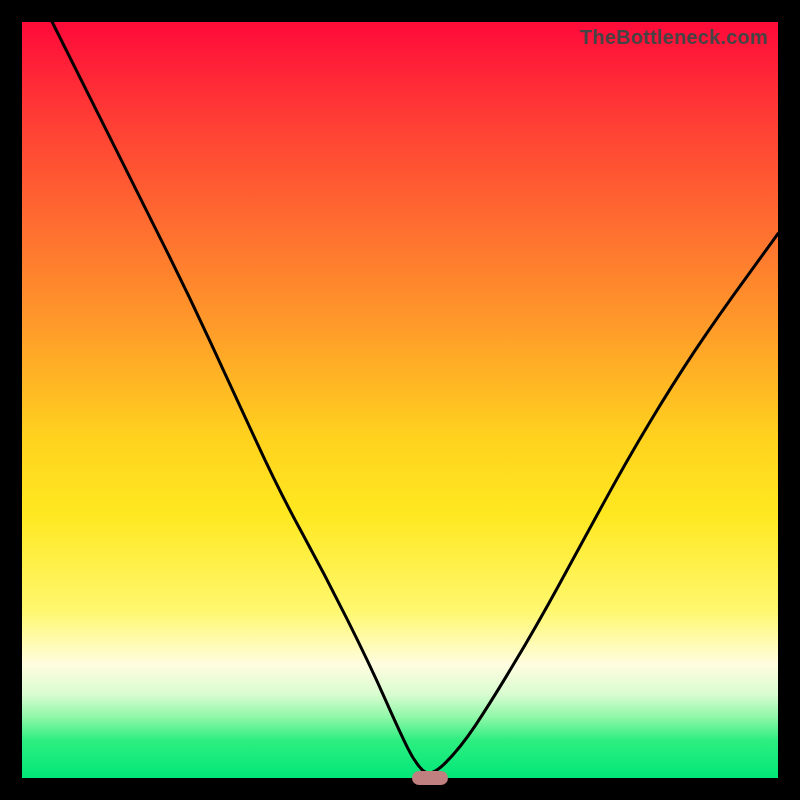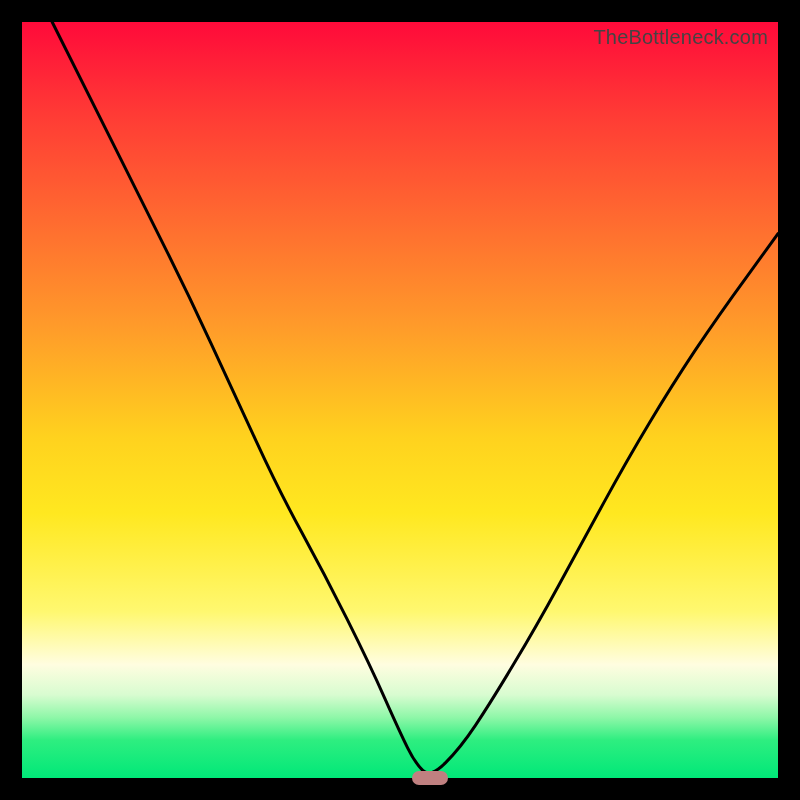--- a/index.html
+++ b/index.html
@@ -37,21 +37,21 @@
       #2eee80 95%,
       #00e878 100%
     );
   }
   .watermark {
     position: absolute;
     top: 4px;
     right: 10px;
     color: #444;
     font-size: 20px;
-    font-weight: 400;
+    font-weight: 700;
     letter-spacing: 0.2px;
     user-select: none;
   }
   .marker {
     position: absolute;
     width: 36px;
     height: 14px;
     border-radius: 7px;
     background: #c08080;
     transform: translate(-50%, -50%);

